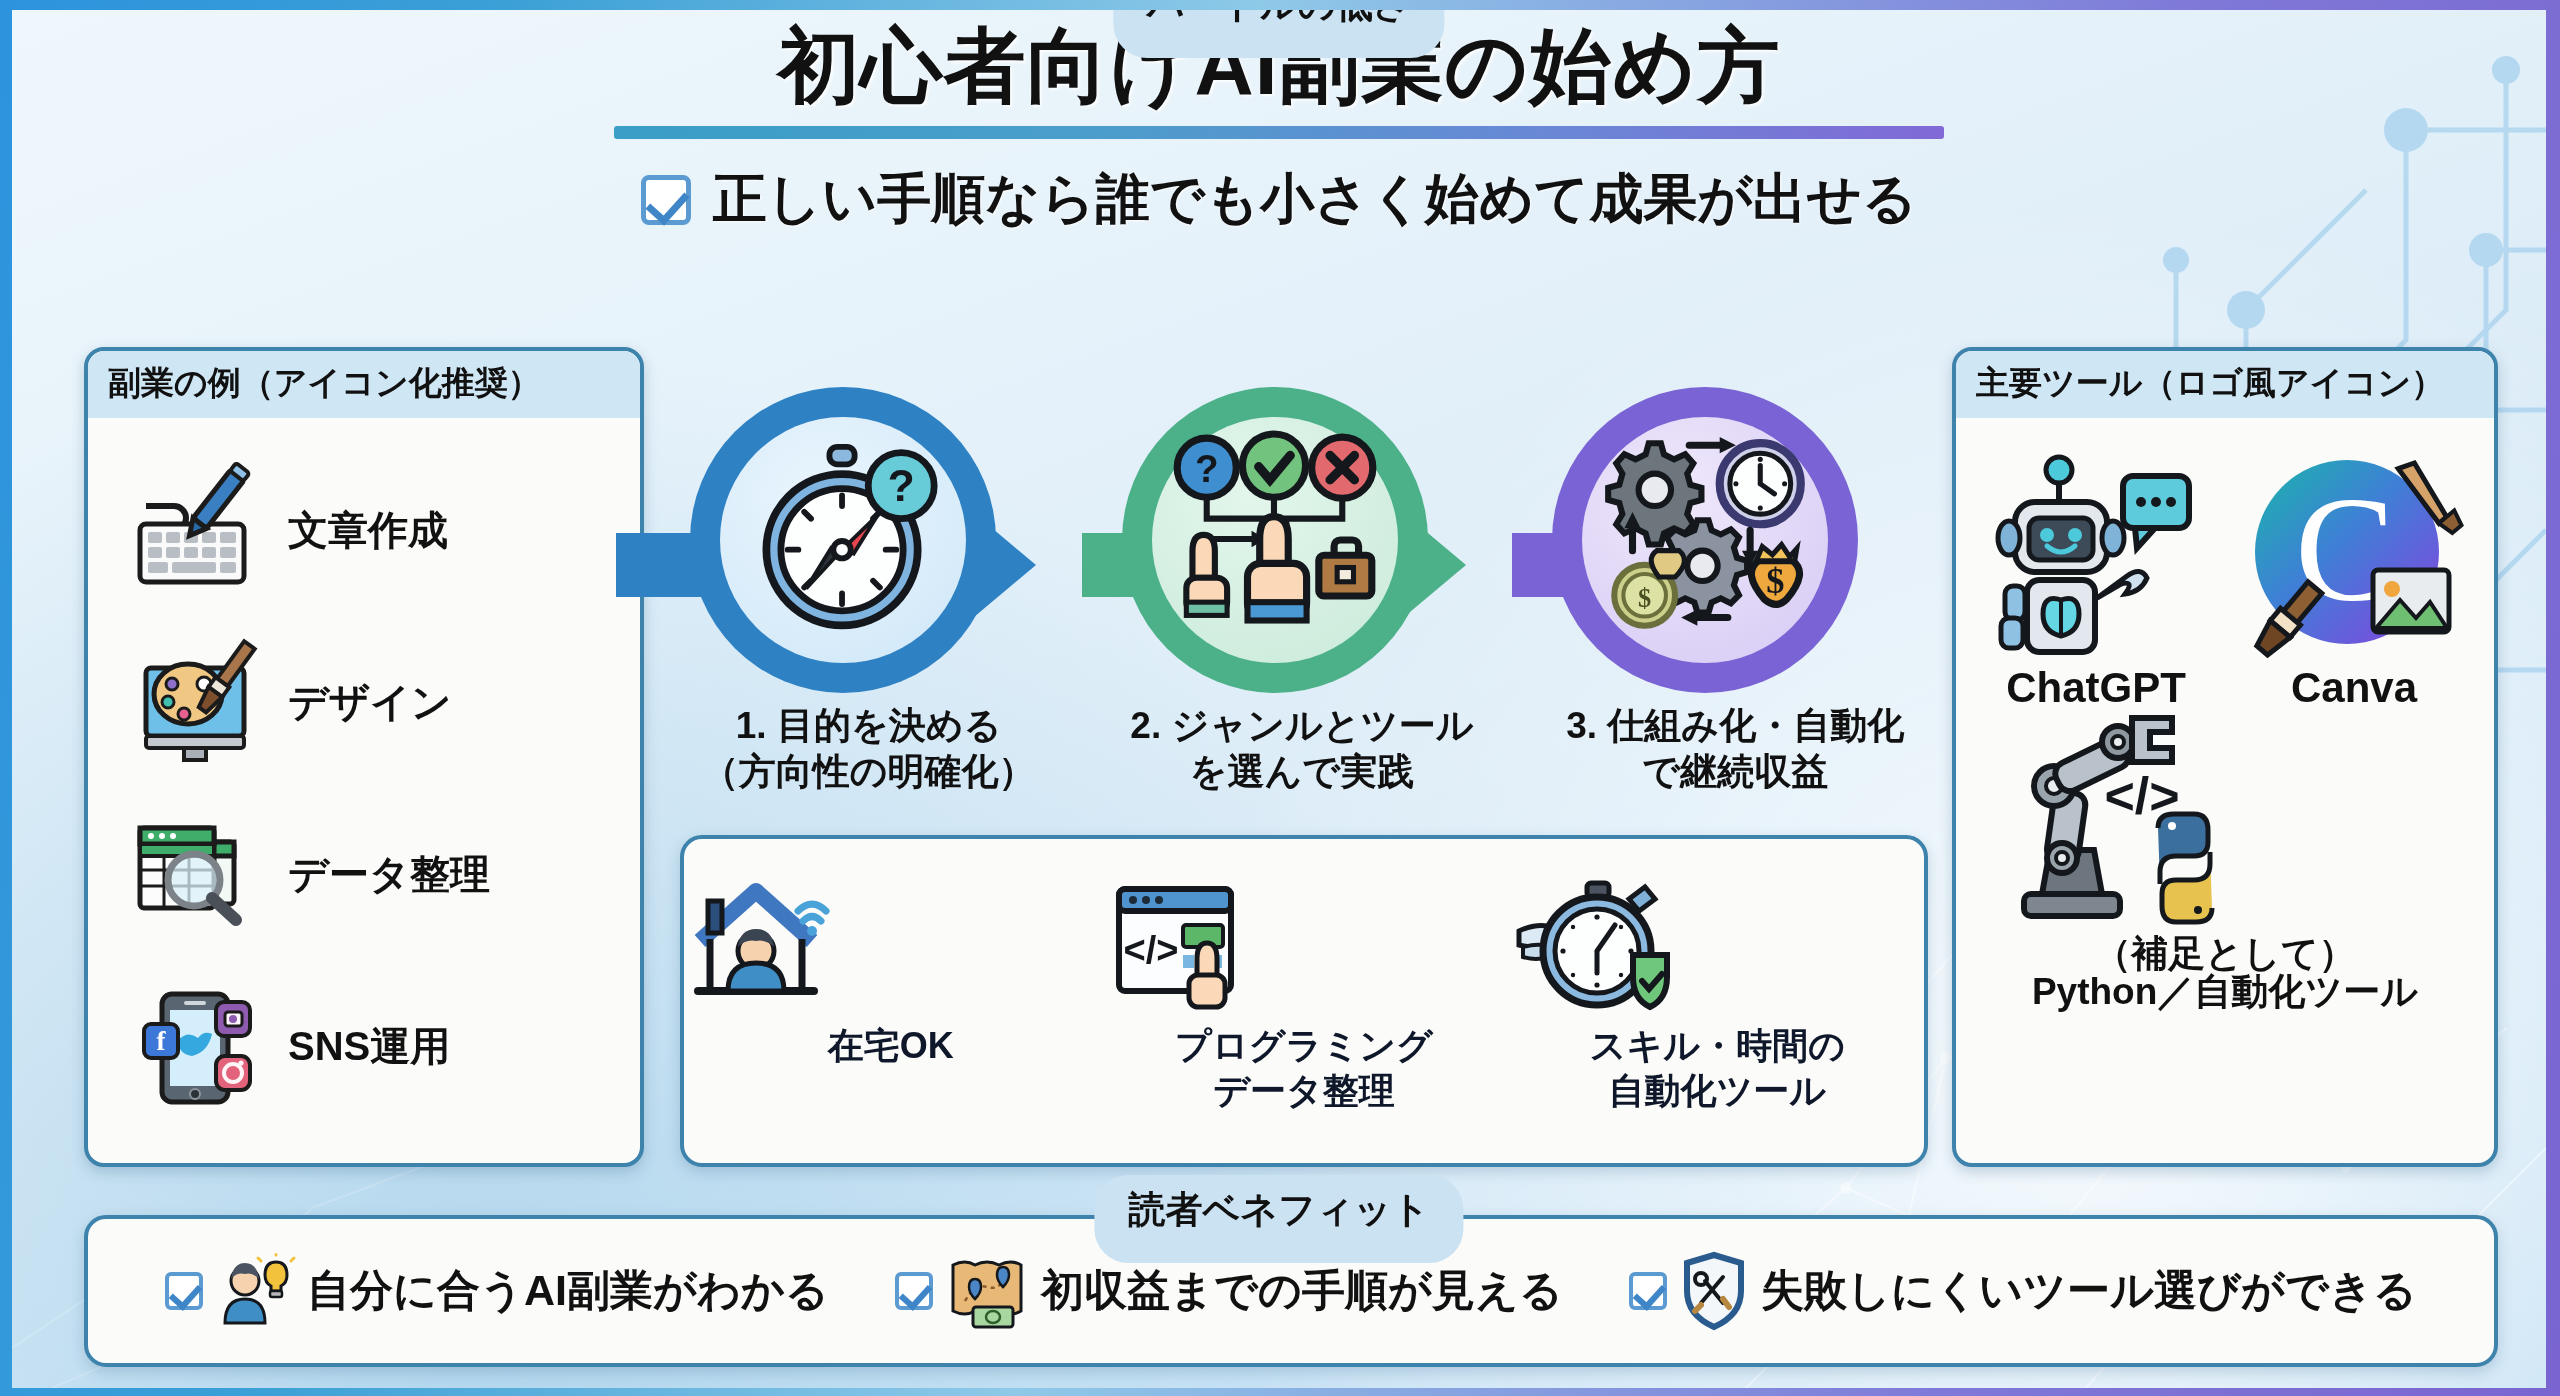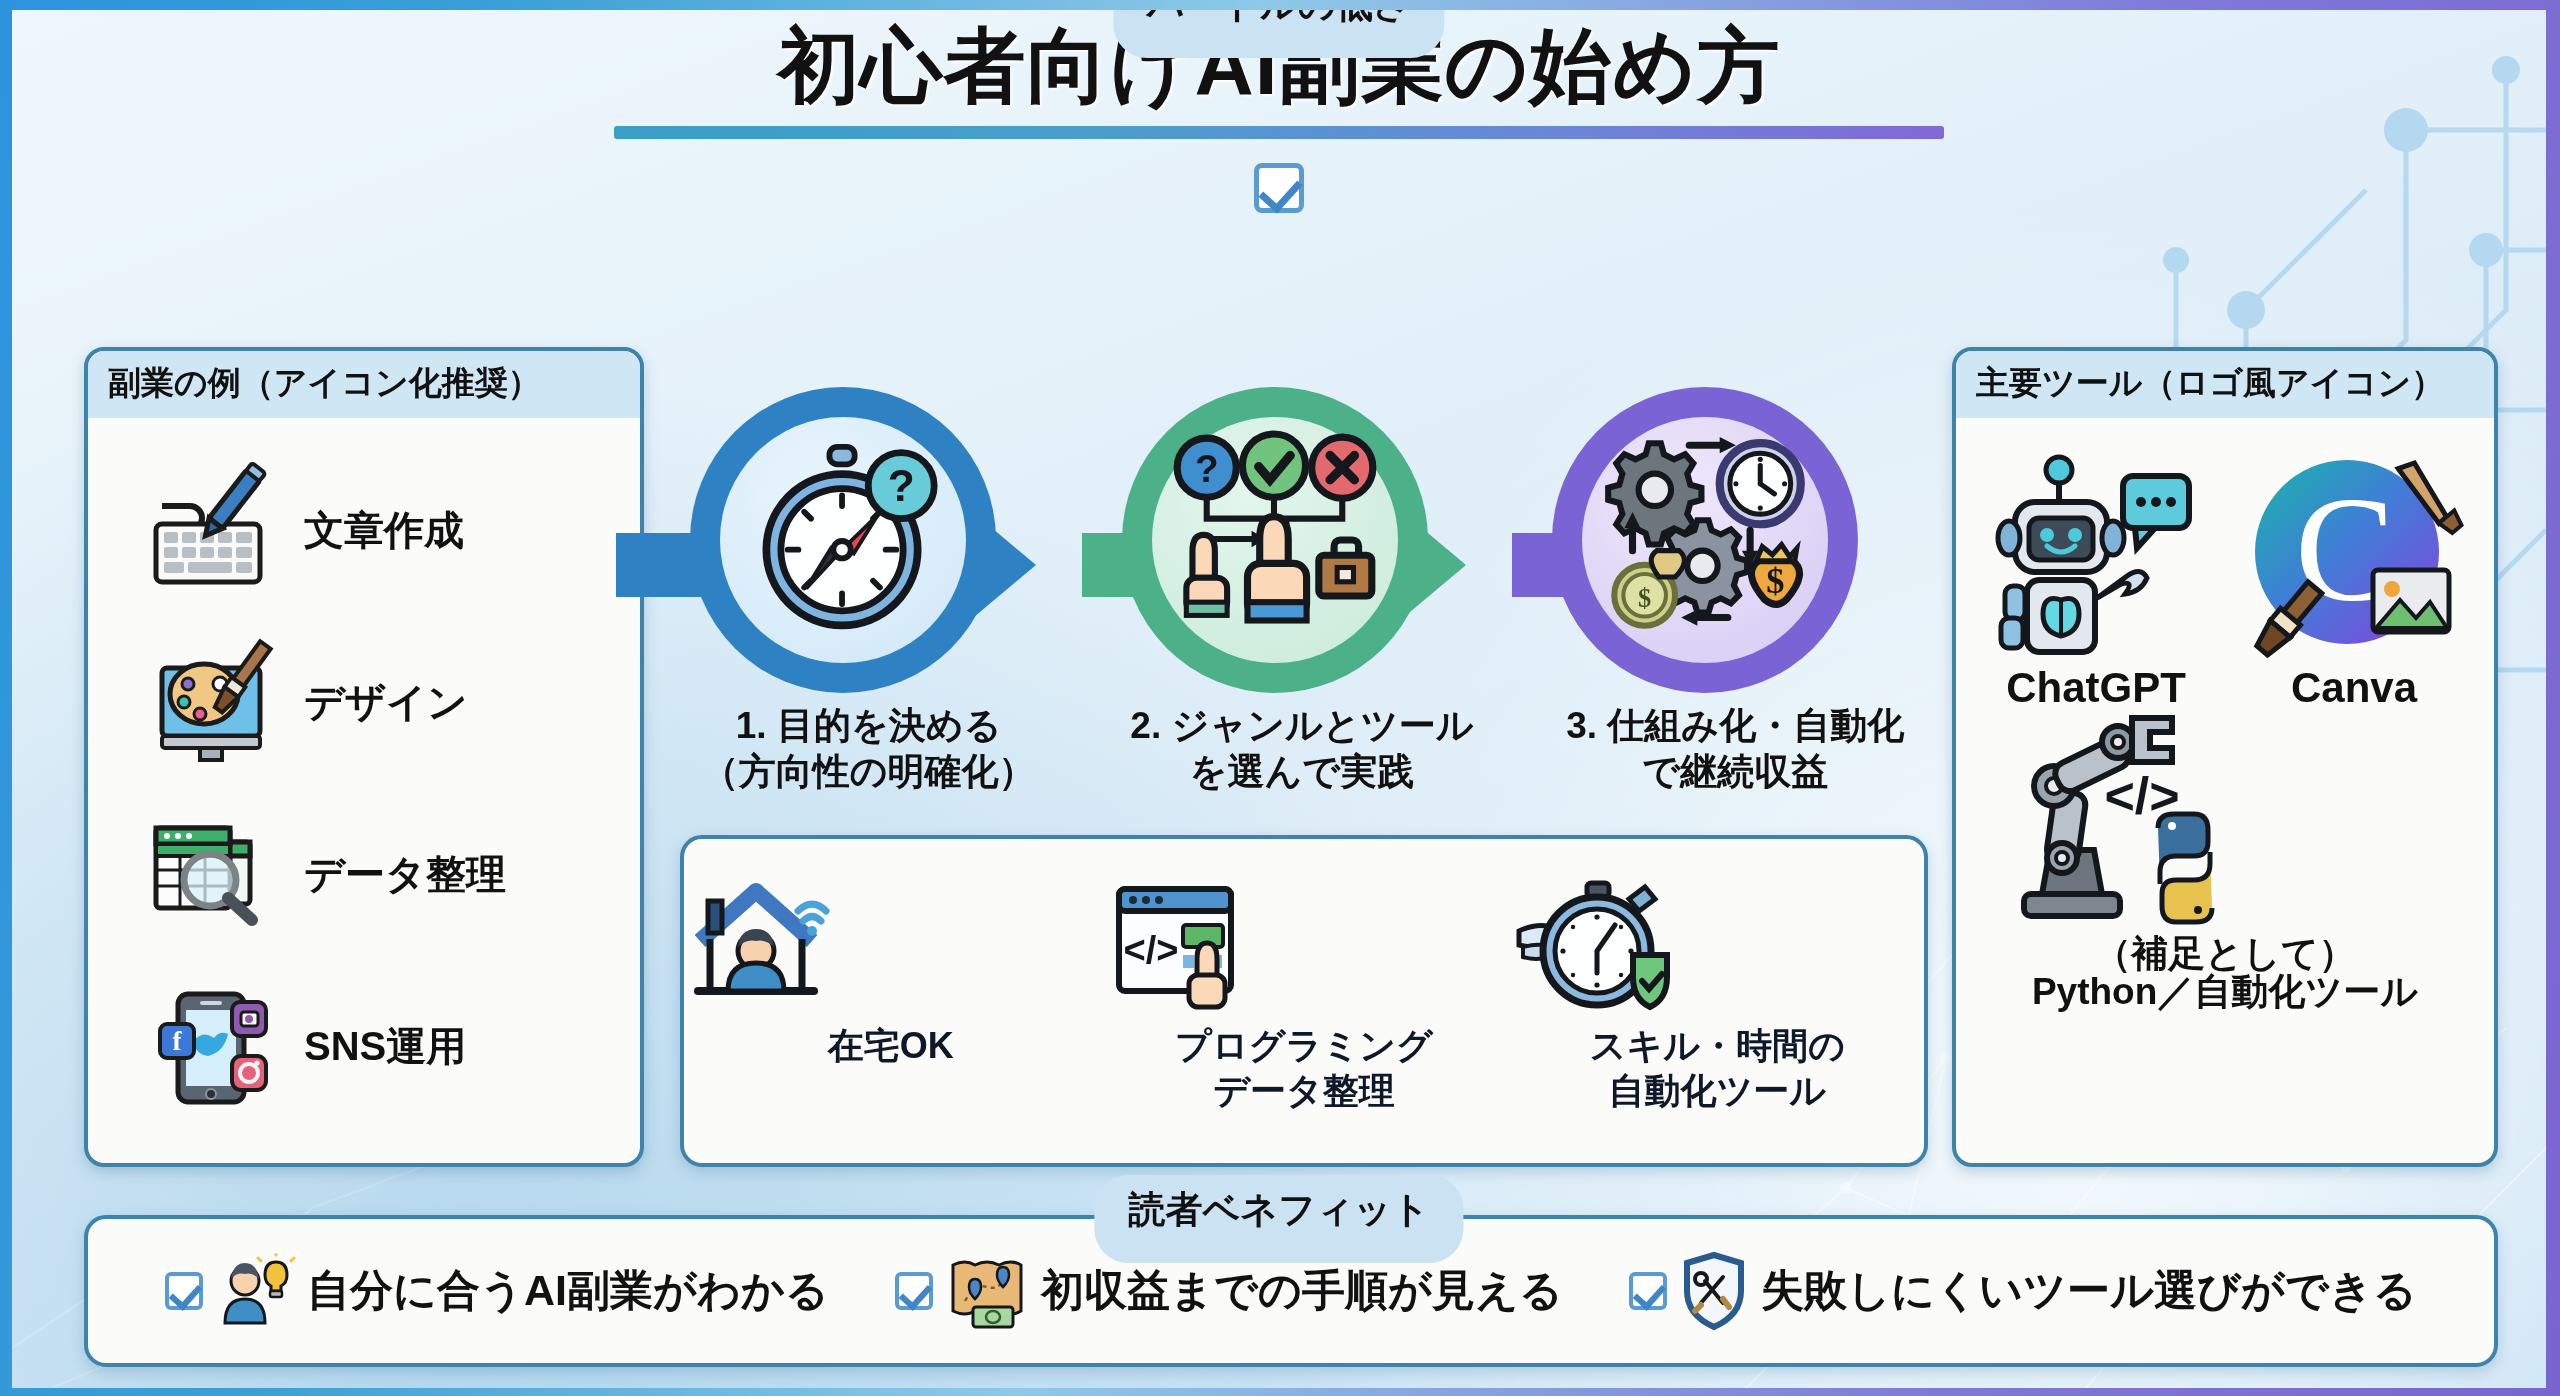--- a/index.html
+++ b/index.html
@@ -60,21 +60,21 @@
     box-shadow:0 5px 14px rgba(40,90,130,.25);overflow:hidden;
   }
   .panel-head{
     background:#cfe6f5;padding:10px 20px 12px;font-size:33px;font-weight:bold;color:#111;
     white-space:nowrap;
   }
   #panel-left{left:72px;top:337px;width:560px;height:820px;}
   #panel-right{left:1940px;top:337px;width:546px;height:820px;}
   #panel-right .panel-head{text-align:left;}
 
-  .side-list{padding:26px 0 0 16px;}
+  .side-list{padding:26px 0 0 0;}
   .side-row{display:flex;align-items:center;gap:26px;padding:8px 0 8px 44px;height:172px;}
   .side-label{font-size:40px;font-weight:bold;color:#111;}
 
   .tools-grid{display:flex;flex-wrap:wrap;justify-content:center;gap:0 8px;padding:22px 10px 0;}
   .tool{width:250px;text-align:center;}
   .tool-name{font-size:42px;font-weight:bold;color:#111;margin-top:-6px;}
   .tool-wide{width:100%;text-align:center;margin-top:-4px;}
   .tool-wide .tool-name{font-size:37px;line-height:1.2;}
 
   
@@ -174,20 +174,21 @@
       <path d="M0 260 L120 180 L260 230 L400 140 L560 190"></path>
       <path d="M40 300 L180 240 L300 120 L460 60"></path>
     </g>
   </svg>
 
   <div class="header">
     <div class="title">初心者向けAI副業の始め方</div>
     <div class="title-rule"></div>
     <div class="subtitle-row">
       <div class="cbox"></div>
+      <div class="subtitle">正しい手順なら誰でも小さく始めて成果が出せる</div>
     </div>
   </div>
 
   <div class="panel" id="panel-left">
     <div class="panel-head">副業の例（アイコン化推奨）</div>
     <div class="side-list">
 
       <div class="side-row">
         <svg width="130" height="120" viewBox="0 0 130 120">
           <path d="M14 36 h28 a12 12 0 0 1 0 24 h-20" stroke="#1b1b1b" stroke-width="6" fill="none"></path>

